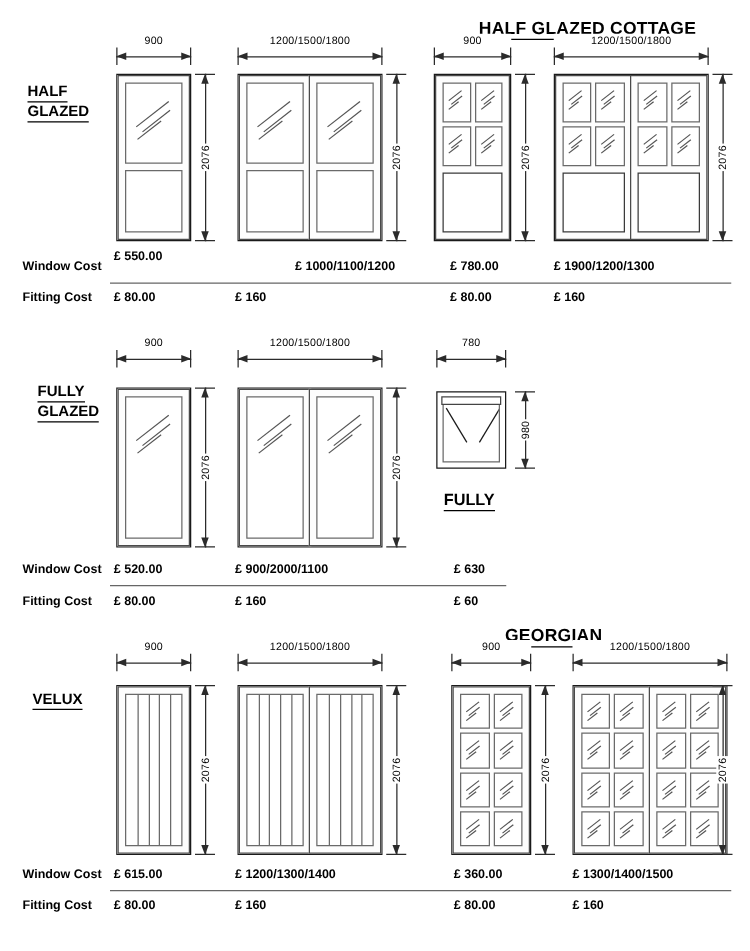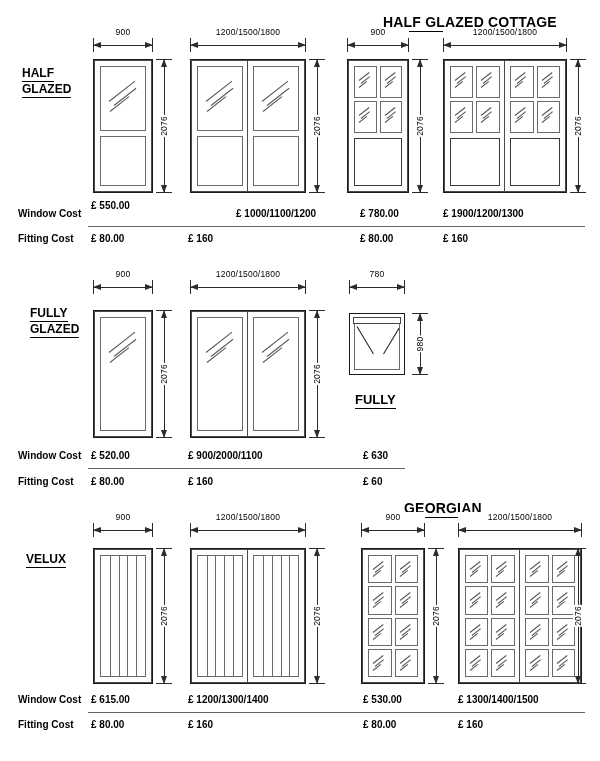--- a/index.html
+++ b/index.html
@@ -838,21 +838,21 @@
     <div class="tick t"></div>
     <div class="tick b"></div>
     <div class="arrow t"></div>
     <div class="arrow b"></div>
     <div class="dtext">2076</div>
   </div>
 
   <div class="cost-label" style="left:18px; top:694px;">Window Cost</div>
   <div class="cost-value" style="left:91px; top:694px;">£ 615.00</div>
   <div class="cost-value" style="left:188px; top:694px;">£ 1200/1300/1400</div>
-  <div class="cost-value" style="left:363px; top:694px;">£ 530.00</div>
+  <div class="cost-value" style="left:363px; top:694px;">£ 360.00</div>
   <div class="cost-value" style="left:458px; top:694px;">£ 1300/1400/1500</div>
 
   <div class="cost-rule" style="left:88px; top:712px; width:497px;"></div>
 
   <div class="cost-label" style="left:18px; top:719px;">Fitting Cost</div>
   <div class="cost-value" style="left:91px; top:719px;">£ 80.00</div>
   <div class="cost-value" style="left:188px; top:719px;">£ 160</div>
   <div class="cost-value" style="left:363px; top:719px;">£ 80.00</div>
   <div class="cost-value" style="left:458px; top:719px;">£ 160</div>
 

